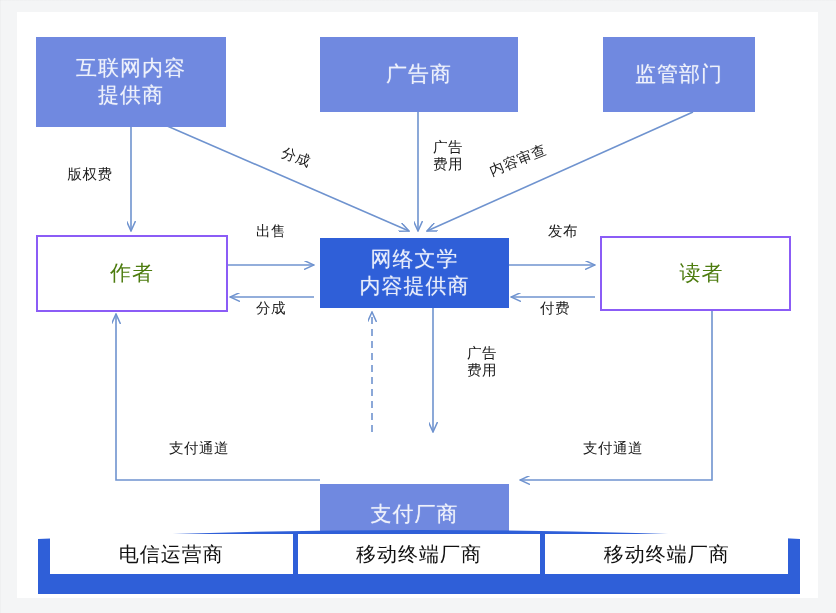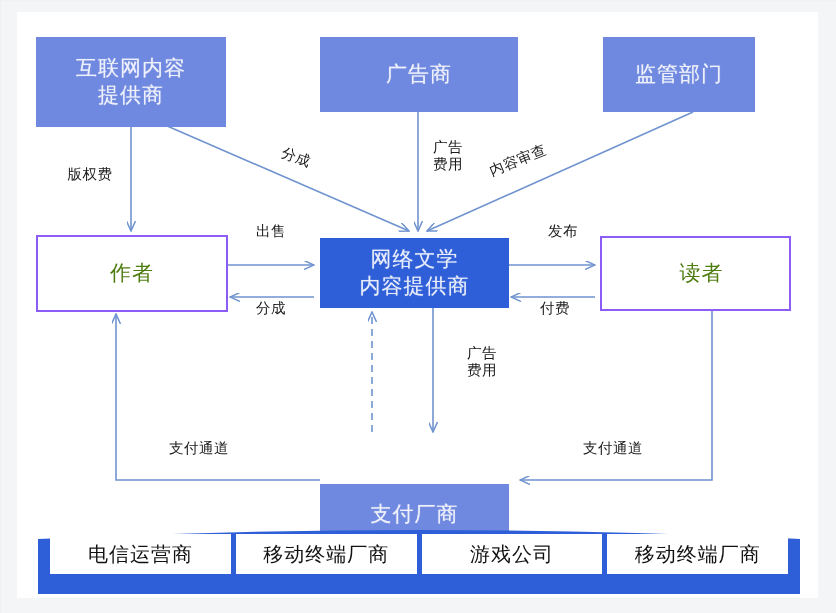--- a/index.html
+++ b/index.html
@@ -197,19 +197,18 @@
 
     <div class="elabel" style="left:551px; top:428px; width:90px;">支付通道</div>
 
     <div id="banner">
       <svg viewBox="0 0 762 82" width="762" height="82" xmlns="http://www.w3.org/2000/svg">
         <path d="M0,27 Q381,9 762,27 L762,82 L0,82 Z" fill="#2f5fd8"></path>
       </svg>
       <div class="chip-row">
         <div class="chip">电信运营商</div>
         <div class="chip">移动终端厂商</div>
-        <div class="chip">游戏公司</div>
         <div class="chip">移动终端厂商</div>
       </div>
     </div>
 
   </div>
 </div>
 
 </body></html>

